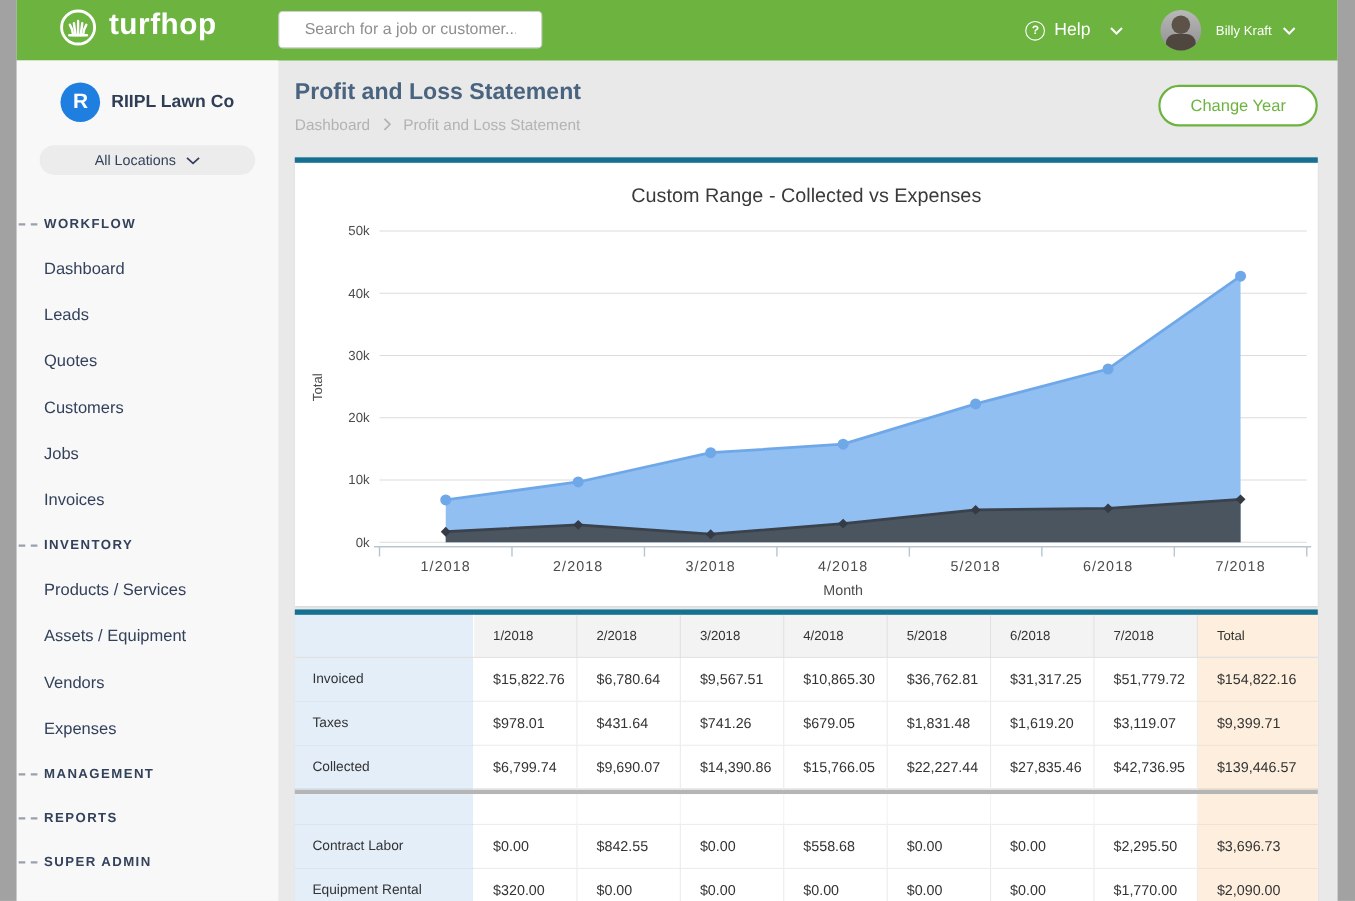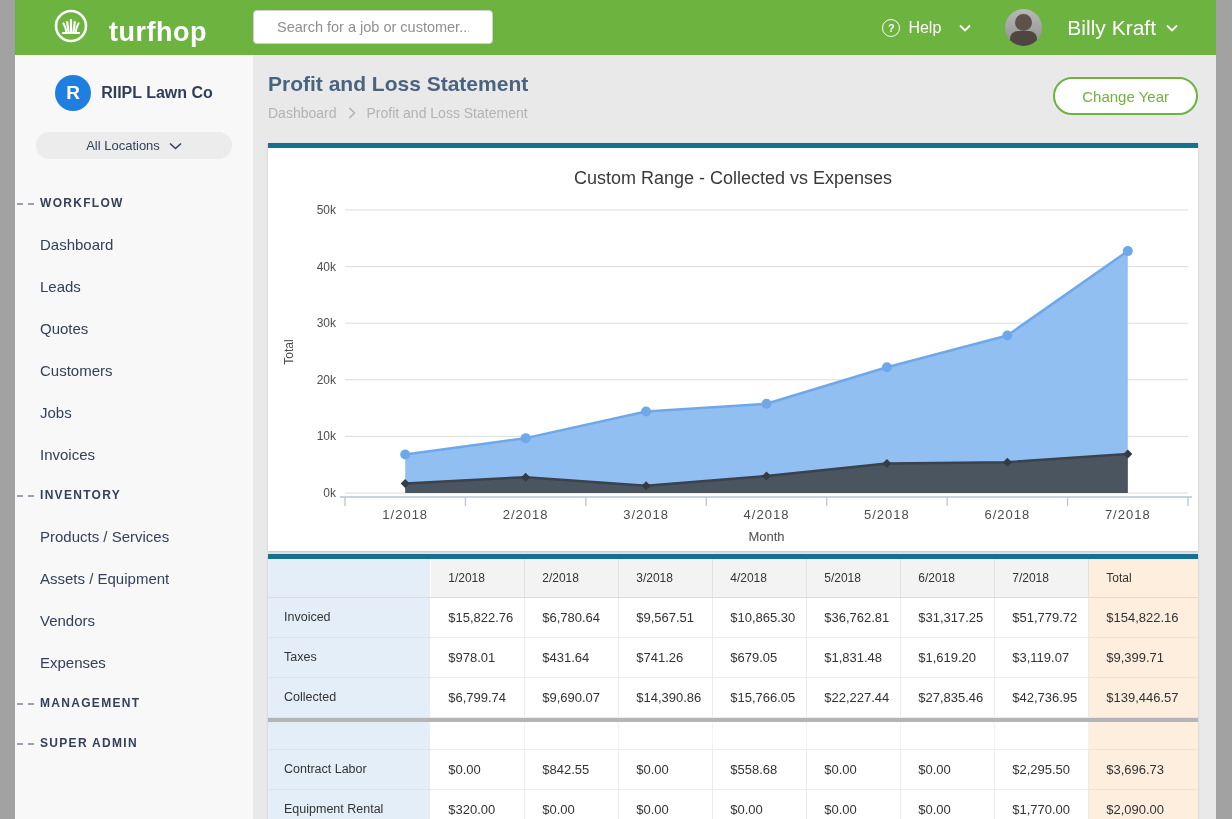--- a/index.html
+++ b/index.html
@@ -9,38 +9,38 @@
     font-family:"Liberation Sans", sans-serif; background:#e9e9e9;
   }
   .edge-strip { position:absolute; top:0; height:819px; background:#a2a2a2; z-index:60; }
   .edge-left { left:0; width:15px; }
   .edge-right { right:0; width:16px; }
 
   .app { position:absolute; left:15px; right:16px; top:0; height:819px; display:flex; flex-direction:column; }
 
   
   .navbar { height:55px; background:#6CB33F; display:flex; align-items:center; flex-shrink:0; position:relative; }
-  .brand { display:flex; align-items:flex-end; gap:20px; margin-left:38px; }
+  .brand { display:flex; align-items:flex-start; gap:10px; margin-left:38px; }
   .brand-text { color:#fff; font-size:27px; font-weight:bold; letter-spacing:.5px; }
   .search-input {
     position:absolute; left:238px; top:10px; width:240px; height:34px;
     border:1px solid #cfcfcf; border-radius:4px; padding:0 23px; font-size:14.5px;
     color:#444; font-family:inherit; outline:none;
   }
   .search-input::placeholder { color:#8f8f8f; }
   .nav-right { margin-left:auto; display:flex; align-items:center; margin-right:38px; color:#fff; }
   .help-group { display:flex; align-items:center; gap:8px; font-size:16px; cursor:pointer; }
   .help-icon { width:18px; height:18px; border:1.5px solid #fff; border-radius:50%;
     display:flex; align-items:center; justify-content:center; font-size:11px; font-weight:bold; }
   .chev { margin-left:10px; cursor:pointer; display:flex; }
   .avatar { width:37px; height:37px; border-radius:50%; margin-left:34px; position:relative; overflow:hidden;
     background:linear-gradient(180deg,#b9b9b9 0%,#8f8f8f 100%); cursor:pointer; flex-shrink:0; }
   .avatar::before { content:""; position:absolute; left:10px; top:5px; width:17px; height:17px; border-radius:50%; background:#5d5247; }
   .avatar::after  { content:""; position:absolute; left:5px; top:22px; width:27px; height:16px; border-radius:8px 8px 0 0; background:#4f473f; }
-  .user-name { margin-left:25px; font-size:21px; cursor:pointer; }
+  .user-name { margin-left:13px; font-size:12px; cursor:pointer; }
 
   
   .body-row { flex:1; display:flex; min-height:0; }
 
   
   .sidebar { width:238px; flex-shrink:0; background:#f8f8f8; padding-top:20px; position:relative; }
   .company { display:flex; align-items:center; justify-content:center; gap:10px; }
   .company-logo { width:36px; height:36px; border-radius:50%; background:#1E7FE0; color:#fff; font-weight:bold;
     font-size:19px; display:flex; align-items:center; justify-content:center; }
   .company-name { font-size:16px; font-weight:bold; color:#2f3e56; }
@@ -148,20 +148,21 @@
           <div class="nav-item">Quotes</div>
           <div class="nav-item">Customers</div>
           <div class="nav-item">Jobs</div>
           <div class="nav-item">Invoices</div>
           <div class="nav-header">INVENTORY</div>
           <div class="nav-item">Products / Services</div>
           <div class="nav-item">Assets / Equipment</div>
           <div class="nav-item">Vendors</div>
           <div class="nav-item">Expenses</div>
           <div class="nav-header">MANAGEMENT</div>
+          <div class="nav-header">REPORTS</div>
           <div class="nav-header">SUPER ADMIN</div>
         </nav>
     </aside>
 
     <main class="main">
       <div class="page-header">
         <h1 class="page-title">Profit and Loss Statement</h1>
         <div class="breadcrumb">
           <span class="breadcrumb-link">Dashboard</span>
           <svg width="8" height="12" viewBox="0 0 8 12">

